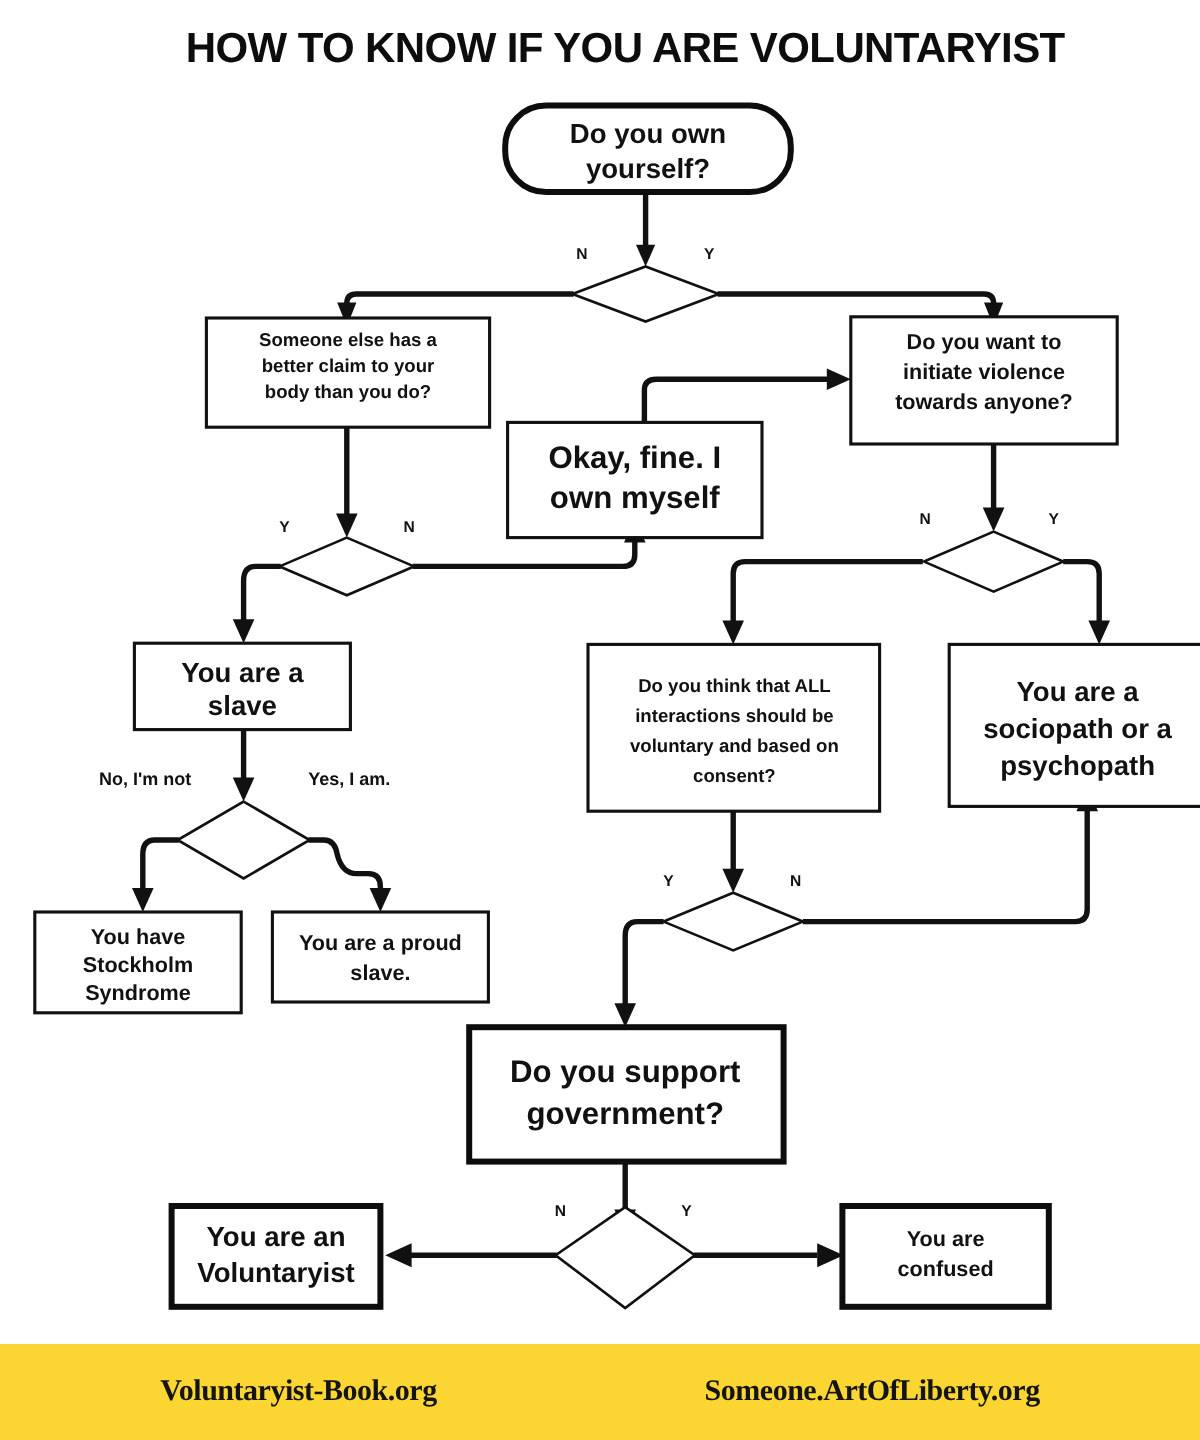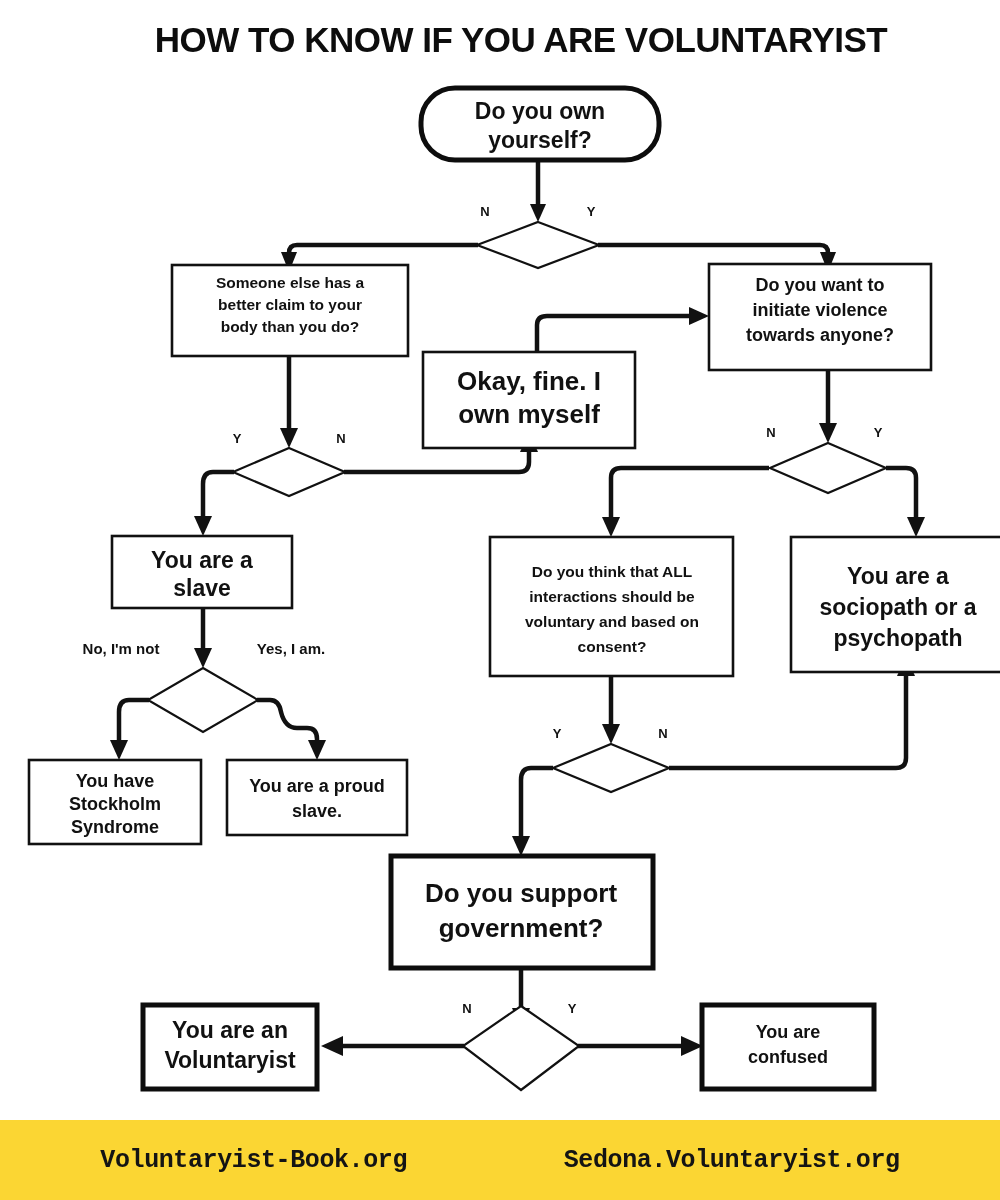--- a/index.html
+++ b/index.html
@@ -86,21 +86,21 @@
     width: 1000px;
     height: 80px;
     background: #fbd633;
     display: flex;
     align-items: center;
     justify-content: space-around;
     box-sizing: border-box;
     padding: 0 22px;
   }
   .footer-link {
-    font-family: Liberation Mono, monospace;
+    font-family: Liberation Serif, serif;
     font-weight: bold;
     font-size: 25px;
     color: #141414;
     letter-spacing: -0.4px;
     white-space: nowrap;
   }
 </style>
 </head>
 <body>
 
@@ -278,14 +278,14 @@
     <rect class="node-box-thick" x="681" y="1005" width="172" height="84"></rect>
     <text class="node-label sz-md" x="767" y="1038">You are</text>
     <text class="node-label sz-md" x="767" y="1063">confused</text>
   </g>
 
 </svg>
 </div>
 
 <div class="footer-band">
   <span class="footer-link">Voluntaryist-Book.org</span>
-  <span class="footer-link">Sedona.Voluntaryist.org</span>
+  <span class="footer-link">Someone.ArtOfLiberty.org</span>
 </div>
 
 </body></html>

